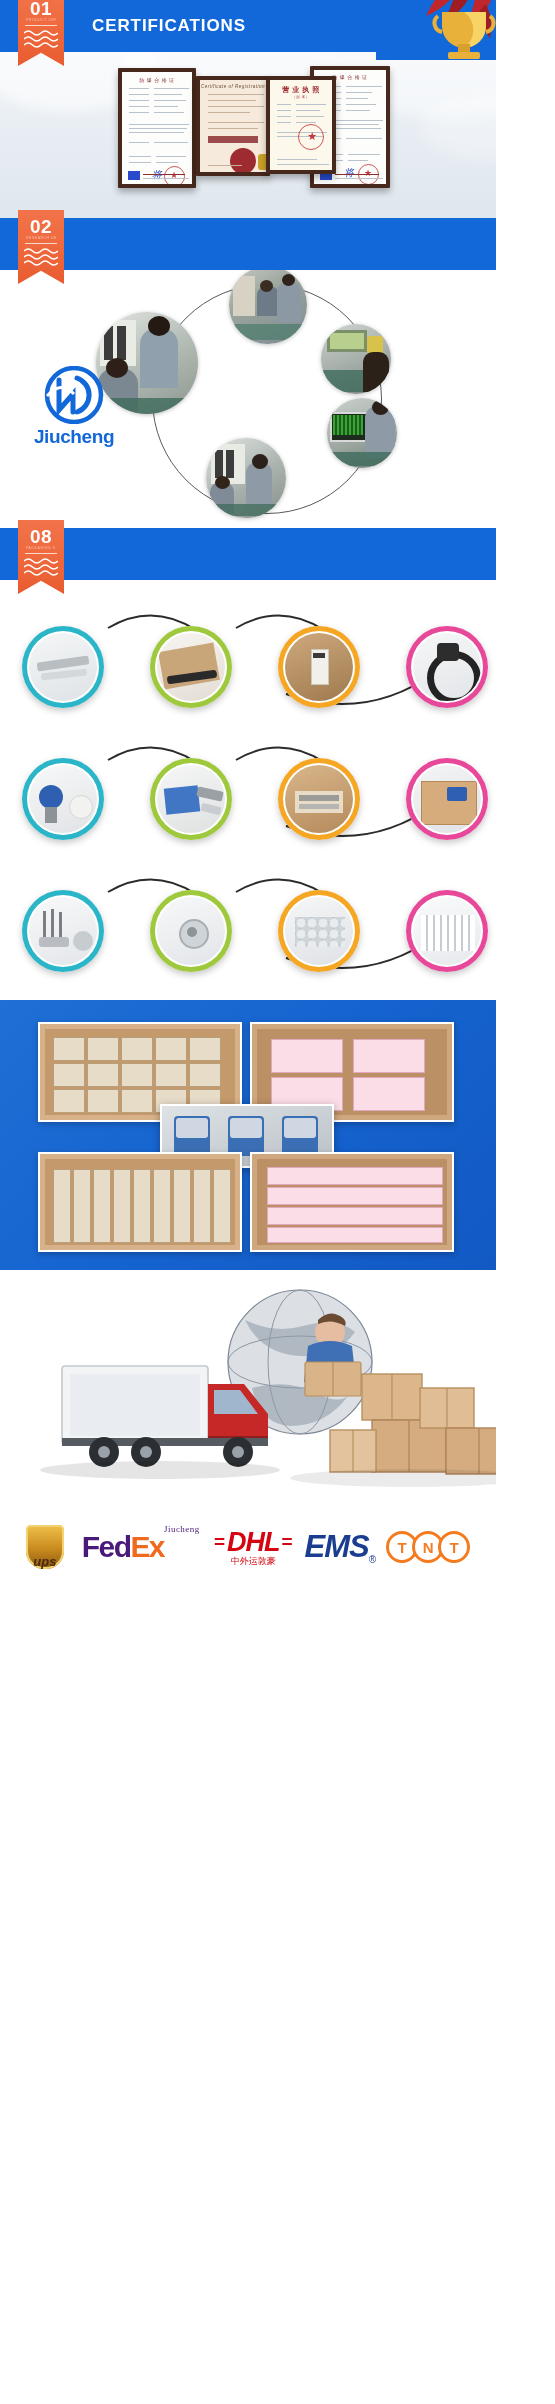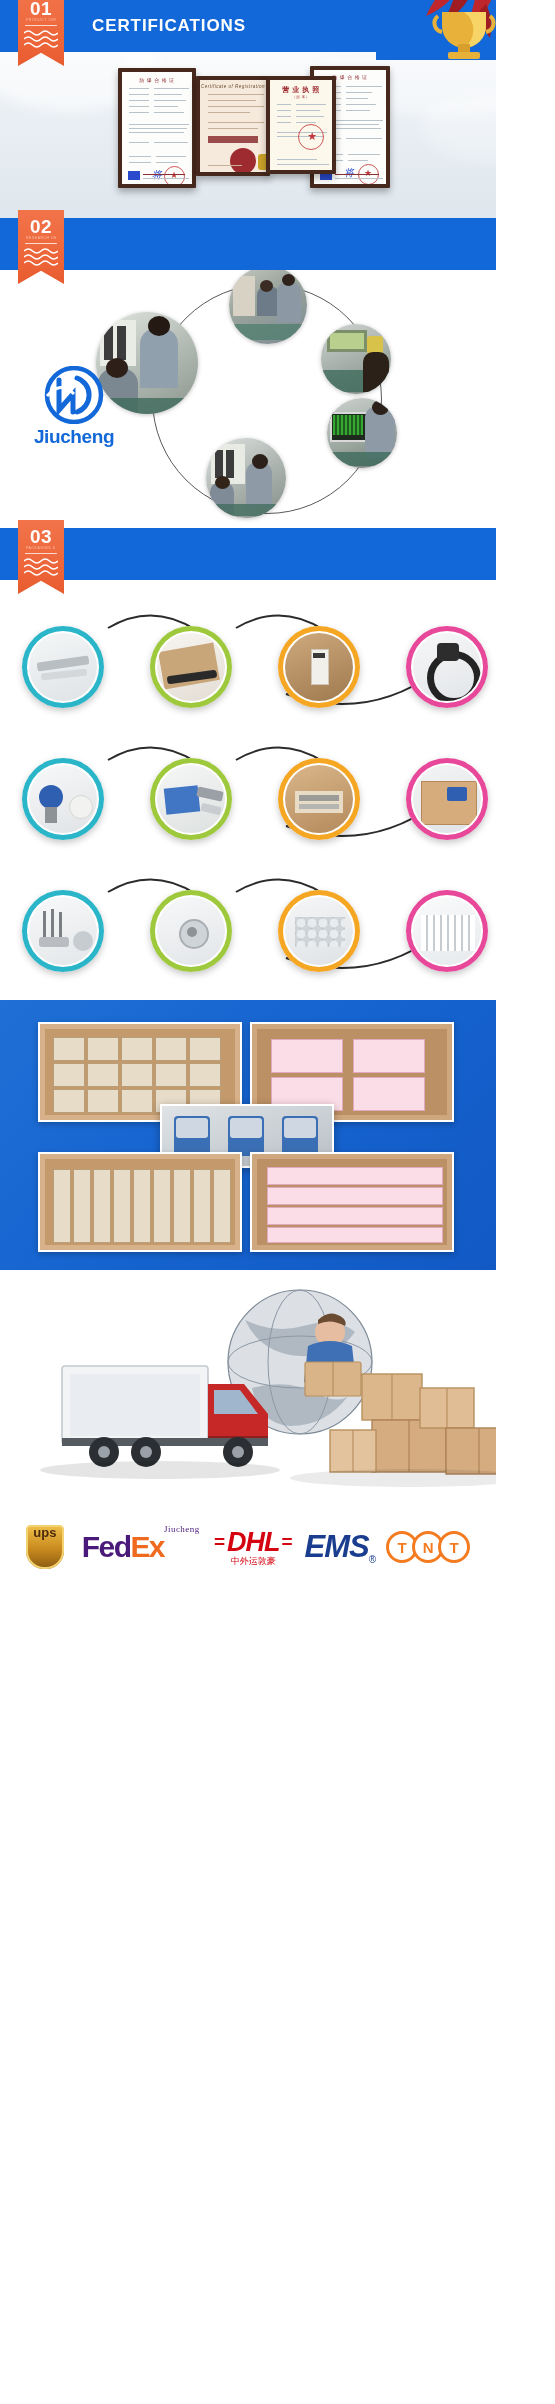--- a/index.html
+++ b/index.html
@@ -75,22 +75,22 @@
   .pkpink{position:absolute;background:#fadde6;border:.5px solid #e2a8bd;}
   .ctr-strip{position:absolute;background:#fff;border:2px solid #fff;box-shadow:0 2px 8px rgba(0,0,0,.3);overflow:hidden;}
 
   
   .ship{position:relative;height:240px;background:#fff;overflow:hidden;}
 
   
   .couriers{position:relative;height:74px;background:#fff;display:flex;align-items:center;justify-content:center;gap:6px;}
   .cl{display:flex;align-items:center;justify-content:center;}
   .ups-shield{width:38px;height:44px;background:linear-gradient(180deg,#efc14a 0%,#c98a1e 55%,#8a5a11 100%);
-    border-radius:5px 5px 18px 18px;display:flex;align-items:flex-start;justify-content:center;
-    color:#4b2a0d;font-weight:700;font-size:13px;box-shadow:inset 0 0 0 2px #f3d272;}
+    border-radius:5px 5px 18px 18px;display:flex;align-items:flex-end;justify-content:center;
+    color:#4b2a0d;font-weight:700;font-size:13px;font-style:italic;box-shadow:inset 0 0 0 2px #f3d272;}
   .fedex{font-size:30px;font-weight:700;letter-spacing:-1.6px;font-family:"Liberation Sans",sans-serif;}
   .fedex .fe-a{color:#4a1a7a;}
   .fedex .fe-b{color:#ef6a1e;}
   .fedex-sub{color:#4a1a7a;font-size:9px;letter-spacing:.5px;text-align:right;margin-top:-6px;font-family:"Liberation Serif",serif;}
   .dhl{color:#d40511;font-weight:700;font-style:italic;font-size:27px;letter-spacing:-1px;}
   .dhl-sub{color:#d40511;font-size:9px;text-align:center;margin-top:-3px;}
   .ems{color:#1b3d8f;font-weight:700;font-style:italic;font-size:31px;letter-spacing:-1px;}
   .tnt-wrap{display:flex;}
   .tnt-o{width:26px;height:26px;border-radius:50%;border:3px solid #f47b20;color:#f47b20;
     font-weight:700;font-size:15px;display:flex;align-items:center;justify-content:center;background:#fff;}
@@ -320,21 +320,21 @@
           <path d="M4 30 q14 -16 27 -2" stroke="#ffffff" stroke-width="3" fill="none"></path>
         </svg>
       </div>
       <div class="logo-text">Jiucheng</div>
     </div>
   </div>
 
   <div class="band">
     <div class="band-inner">
       <div class="ribbon">
-        <div class="rb-num">03</div>
+        <div class="rb-num">08</div>
         <div class="rb-sub">PACKAGING DELIVERY</div>
         <div class="rb-rule"></div>
         <svg class="rb-wave" viewBox="0 0 34 20">
           <path d="M0 4 q4.2 -4 8.5 0 t8.5 0 t8.5 0 t8.5 0" stroke="#fff" stroke-width="1.5" fill="none"></path>
           <path d="M0 10 q4.2 -4 8.5 0 t8.5 0 t8.5 0 t8.5 0" stroke="#fff" stroke-width="1.5" fill="none"></path>
           <path d="M0 16 q4.2 -4 8.5 0 t8.5 0 t8.5 0 t8.5 0" stroke="#fff" stroke-width="1.5" fill="none"></path>
         </svg>
       </div>
     </div>
   </div>

